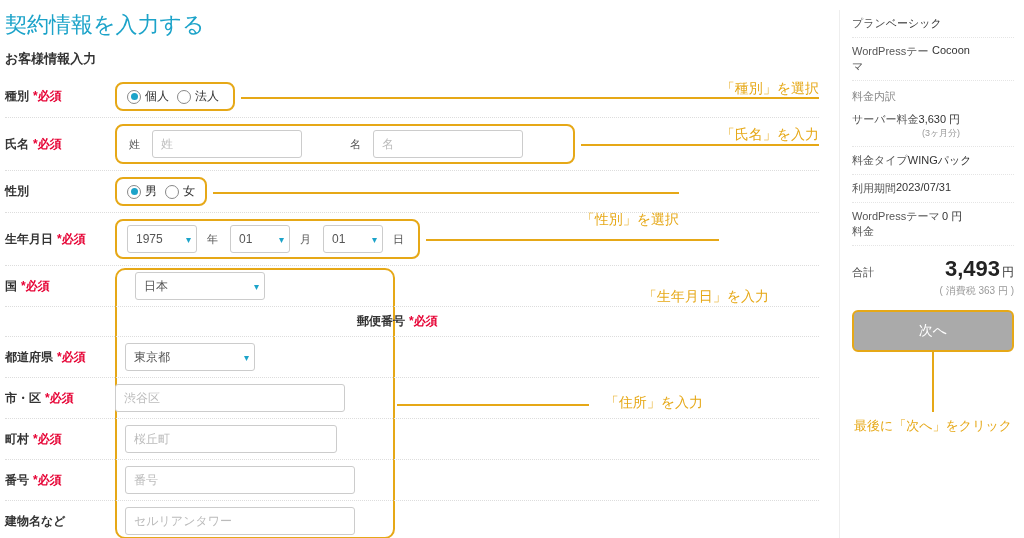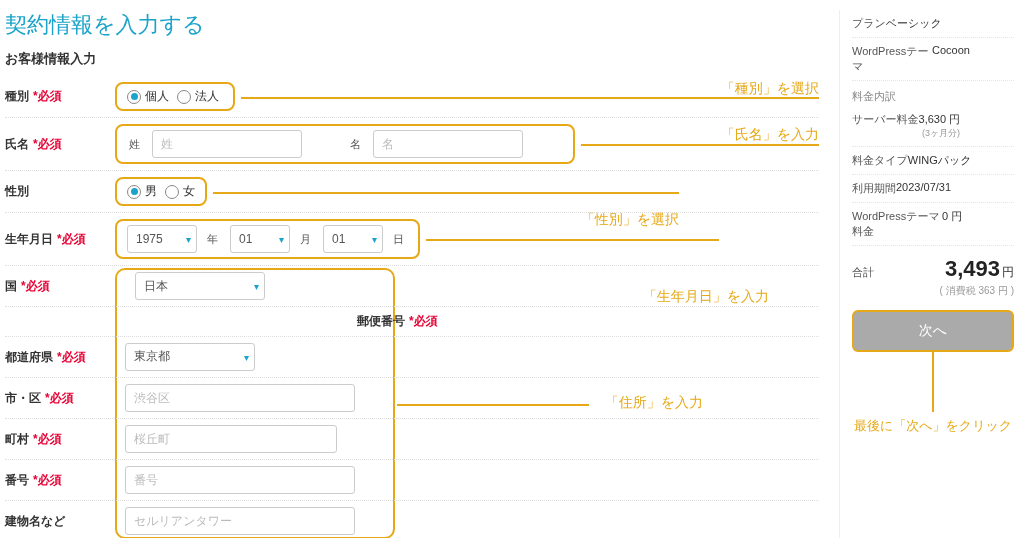--- a/index.html
+++ b/index.html
@@ -163,30 +163,30 @@
             <span class="req">*必須</span>
           </div>
       </div>
 
       <div class="row">
         <div class="lbl">
             <span>都道府県</span>
             <span class="req">*必須</span>
           </div>
         <div class="ctrl" style="padding-left:10px;">
-            <span class="sel-wrap" style="z-index:2;"><select style="width:130px;font-family:Liberation Mono, monospace;"><option>東京都</option></select></span>
+            <span class="sel-wrap" style="z-index:2;"><select style="width:130px;"><option>東京都</option></select></span>
           </div>
       </div>
 
       <div class="row">
         <div class="lbl">
             <span>市・区</span>
             <span class="req">*必須</span>
           </div>
-        <div class="ctrl" style="padding-left:10px;">
+        <div class="ctrl" style="">
             <input type="text" style="width: 230px; z-index: 2; position: relative;" placeholder="渋谷区">
           </div>
       </div>
 
       <div class="row">
         <div class="lbl">
             <span>町村</span>
             <span class="req">*必須</span>
           </div>
         <div class="ctrl" style="padding-left:10px;">

